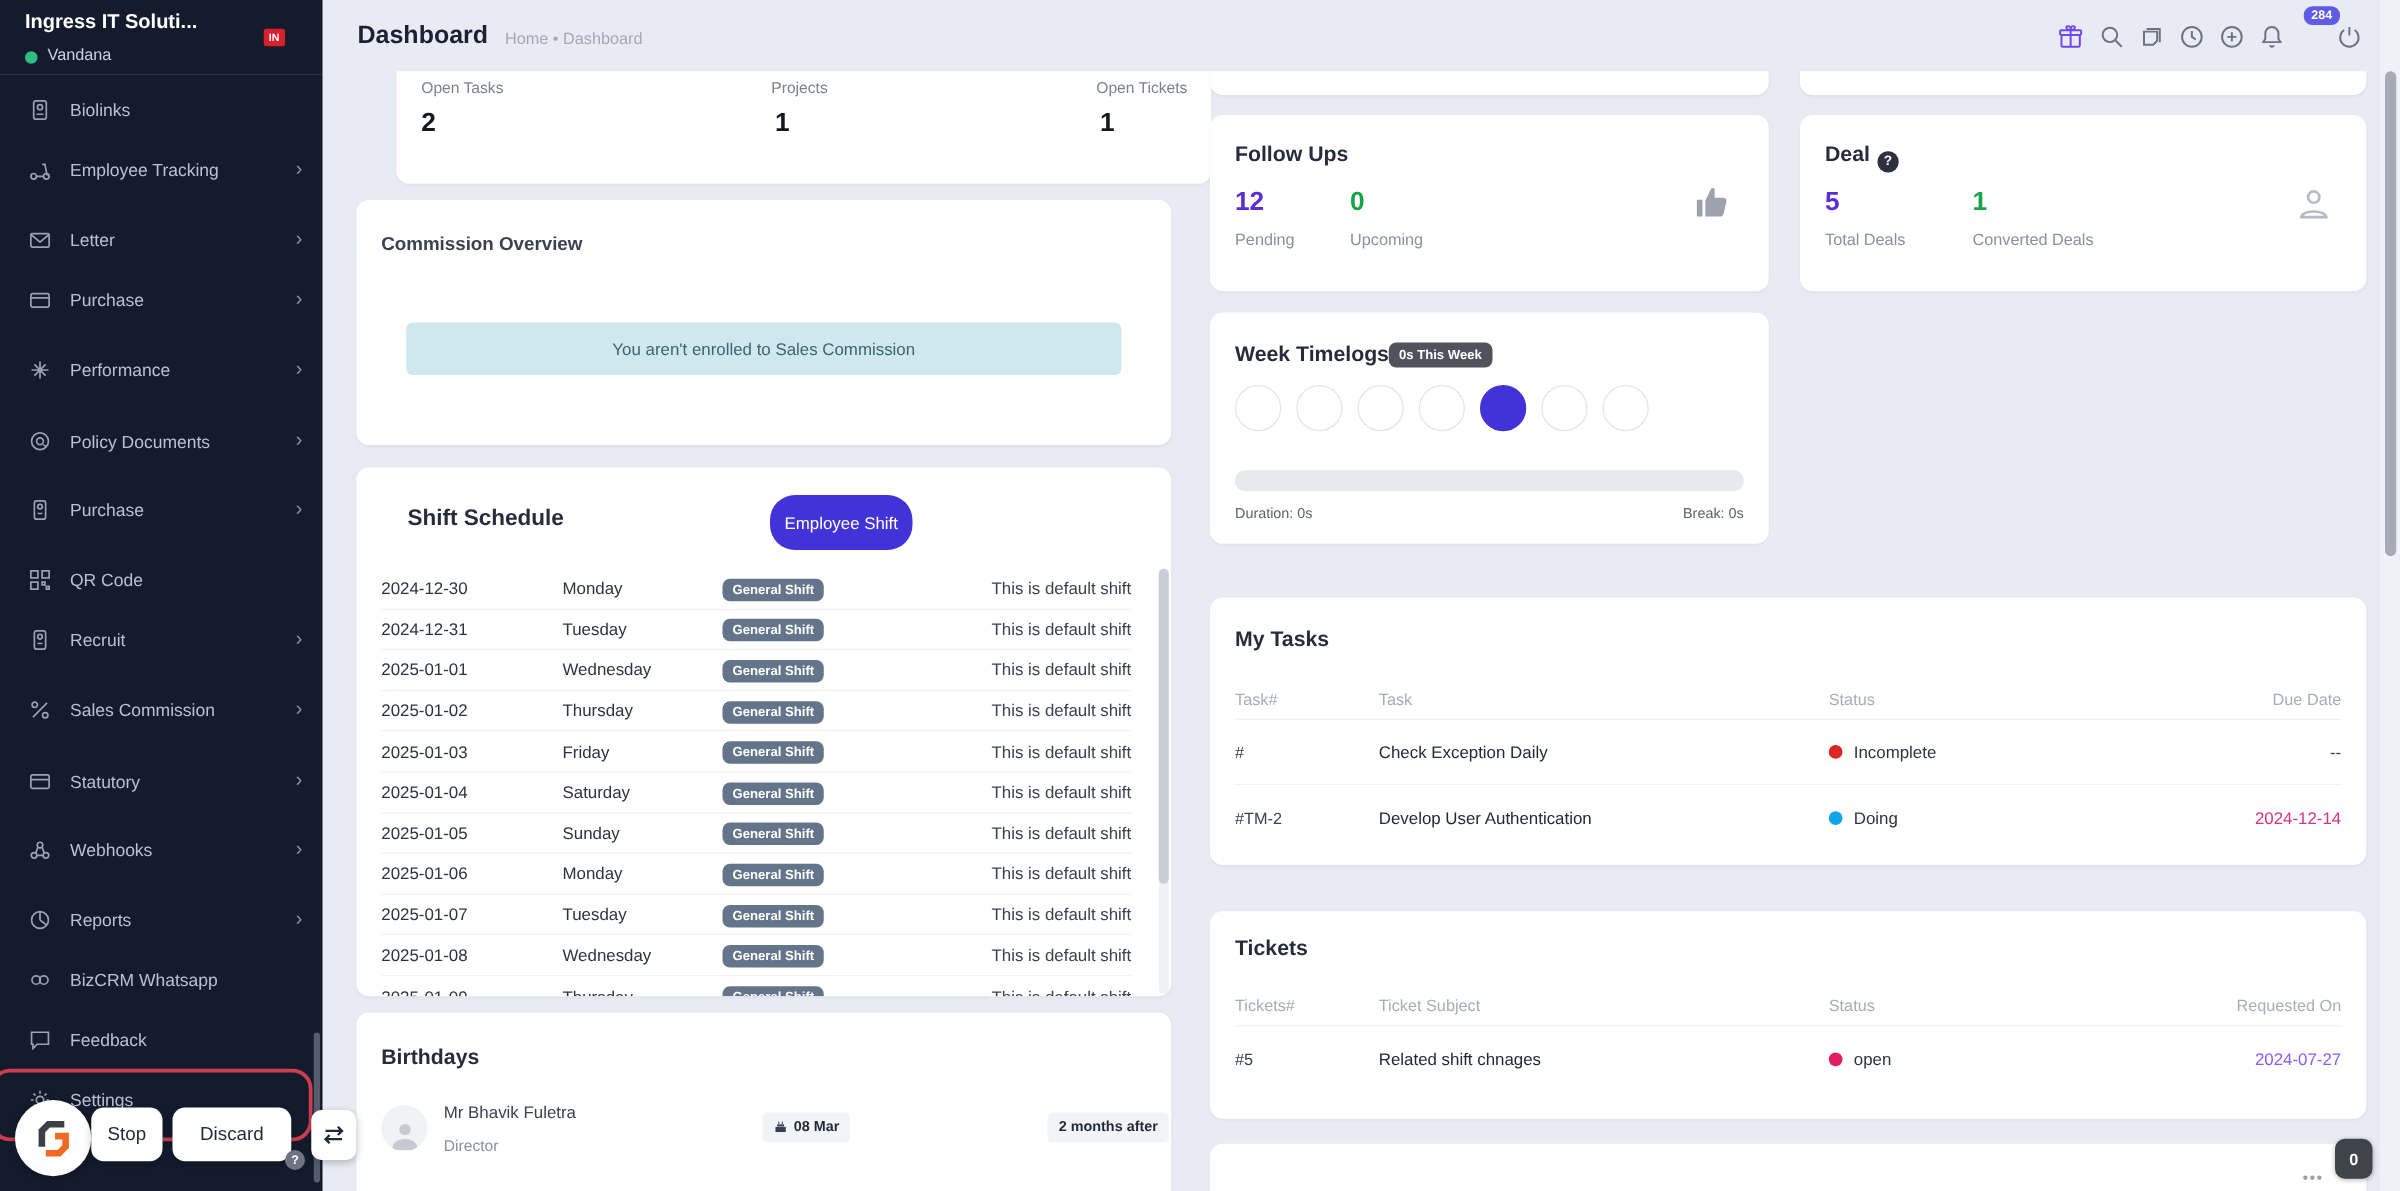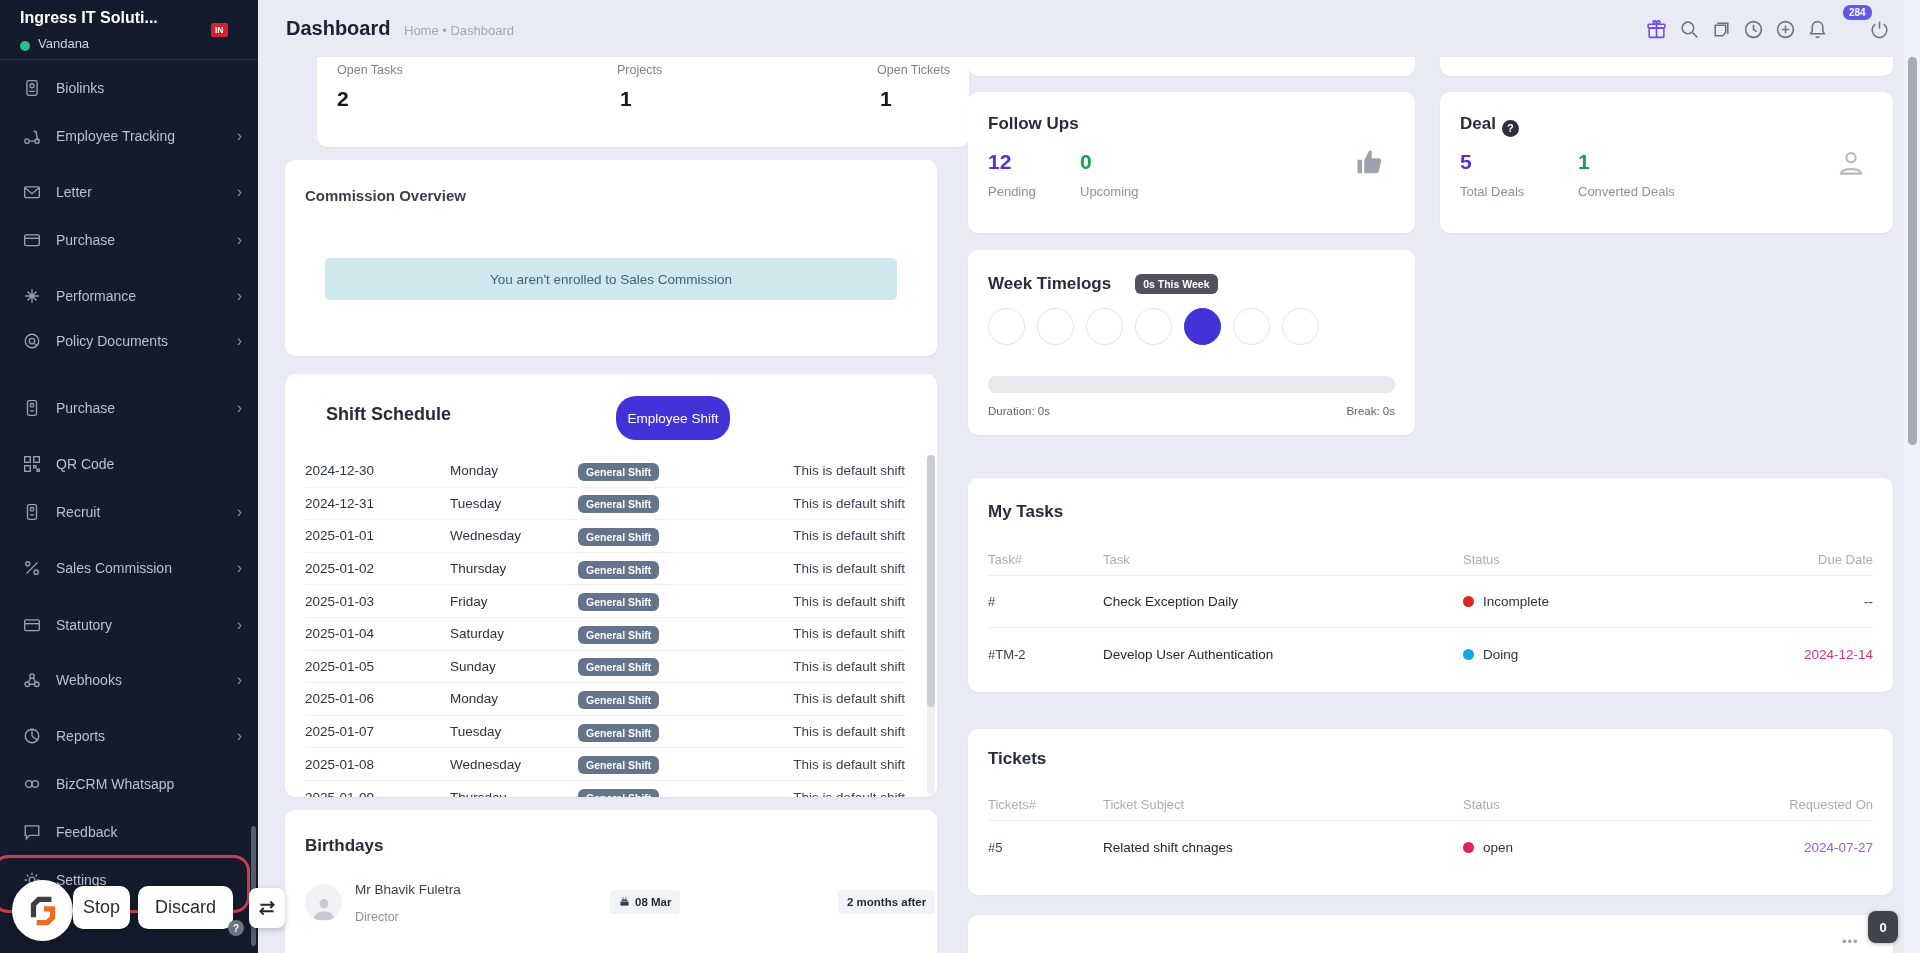--- a/index.html
+++ b/index.html
@@ -19,21 +19,21 @@
   .side-item .s-label { font-size:14px; color:#b9c0d2; white-space:nowrap; }
   .side-item .s-chev { position:absolute; right:16px; font-size:16px; color:#8a91a8; line-height:1; }
   .side-scrollthumb { position:absolute; right:2px; top:826px; width:5px; height:120px; background:#555c6e; border-radius:3px; }
 
   
   .red-annotation { position:absolute; left:-8px; top:855px; width:258px; height:58px; border:3px solid #cc3e4e; border-radius:16px; z-index:40; pointer-events:none; }
 
   
   .ovl { position:absolute; z-index:50; }
   .logo-circle { left:12px; top:880px; width:61px; height:61px; background:#fff; border-radius:50%; box-shadow:0 2px 8px rgba(0,0,0,0.25); display:flex; align-items:center; justify-content:center; }
-  .ovl-btn { background:#fff; border:none; border-radius:10px; box-shadow:0 2px 6px rgba(0,0,0,0.22); font-family:"Liberation Sans",sans-serif; font-size:18px; color:#1f2937; cursor:pointer; }
+  .ovl-btn { background:#fff; border:none; border-radius:10px; box-shadow:0 2px 6px rgba(0,0,0,0.22); font-family:"Liberation Sans",sans-serif; font-size:15px; color:#1f2937; cursor:pointer; }
   .stop-btn { left:73px; top:886px; width:57px; height:43px; }
   .discard-btn { left:138px; top:886px; width:95px; height:43px; }
   .swap-btn { left:249px; top:888px; width:36px; height:40px; border-radius:8px; display:flex; align-items:center; justify-content:center; }
   .help-circle { left:228px; top:920px; width:16px; height:16px; border-radius:50%; background:#6f7480; color:#fff; font-size:10px; font-weight:bold; display:flex; align-items:center; justify-content:center; }
 
   
   .page-title { position:absolute; left:286px; top:17px; font-size:20px; font-weight:bold; color:#1b2134; }
   .breadcrumb { position:absolute; left:404px; top:23px; font-size:13px; color:#a2a8b5; }
   .hdr-icon { position:absolute; top:19px; width:21px; height:21px; color:#6d7380; cursor:pointer; }
   .hdr-gift { left:1646px; color:#7048e8; }
@@ -86,21 +86,21 @@
   .followups-card { left:968px; top:92px; width:447px; height:141px; }
   .deal-card { left:1440px; top:92px; width:453px; height:141px; }
   .fu-title,.deal-title { position:absolute; left:20px; top:22px; }
   .big-num { position:absolute; top:58px; font-size:21px; font-weight:bold; }
   .num-label { position:absolute; top:92px; font-size:13px; color:#8a909c; }
   .purple { color:#5b2dd3; }
   .green { color:#16a34a; }
   .q-circle { display:inline-flex; width:17px; height:17px; border-radius:50%; background:#2b3140; color:#fff; font-size:11px; font-weight:bold; align-items:center; justify-content:center; margin-left:6px; vertical-align:-3px; }
 
   .timelogs-card { left:968px; top:250px; width:447px; height:185px; }
-  .tl-head { position:absolute; left:20px; top:24px; display:flex; align-items:center; gap:24px; }
+  .tl-head { position:absolute; left:20px; top:24px; display:flex; align-items:center; gap:0; }
   .tl-badge { background:#52525e; color:#fff; font-size:10.5px; font-weight:bold; padding:4px 8px; border-radius:6px; }
   .day-strip { position:absolute; left:20px; top:58px; display:flex; gap:12px; }
   .day-pill { width:37px; height:37px; border-radius:50%; border:1px solid #e3e5ea; background:#fff; display:flex; align-items:center; justify-content:center; font-size:13px; color:#374151; cursor:pointer; }
   .day-pill.active { background:#4133d8; border-color:#4133d8; color:#fff; font-weight:bold; }
   .tl-bar { position:absolute; left:20px; top:126px; width:407px; height:17px; background:#e8e9ee; border-radius:8px; }
   .tl-duration { position:absolute; left:20px; top:155px; font-size:11.5px; color:#5c6270; }
   .tl-break { position:absolute; right:20px; top:155px; font-size:11.5px; color:#5c6270; }
 
   .tasks-card { left:968px; top:478px; width:925px; height:214px; overflow:hidden; }
   .tickets-card { left:968px; top:729px; width:925px; height:166px; overflow:hidden; }
@@ -185,21 +185,21 @@
   </div>
   <div class="side-item" style="top:281px">
     <span class="s-icon">
         <svg viewBox="0 0 16 16" width="18" height="18" fill="none" stroke="currentColor" stroke-width="1.2">
           <path d="M8 2v12M2 8h12M4 4l8 8M12 4l-8 8"></path>
         </svg>
       </span>
     <span class="s-label">Performance</span>
     <span class="s-chev">›</span>
   </div>
-  <div class="side-item" style="top:326px">
+  <div class="side-item" style="top:338px">
     <span class="s-icon">
         <svg viewBox="0 0 16 16" width="18" height="18" fill="none" stroke="currentColor" stroke-width="1.2">
           <circle cx="8" cy="8" r="6"></circle>
           <circle cx="8" cy="8" r="2.4"></circle>
           <path d="M10.4 10.4l2 1.6"></path>
         </svg>
       </span>
     <span class="s-label">Policy Documents</span>
     <span class="s-chev">›</span>
   </div>

